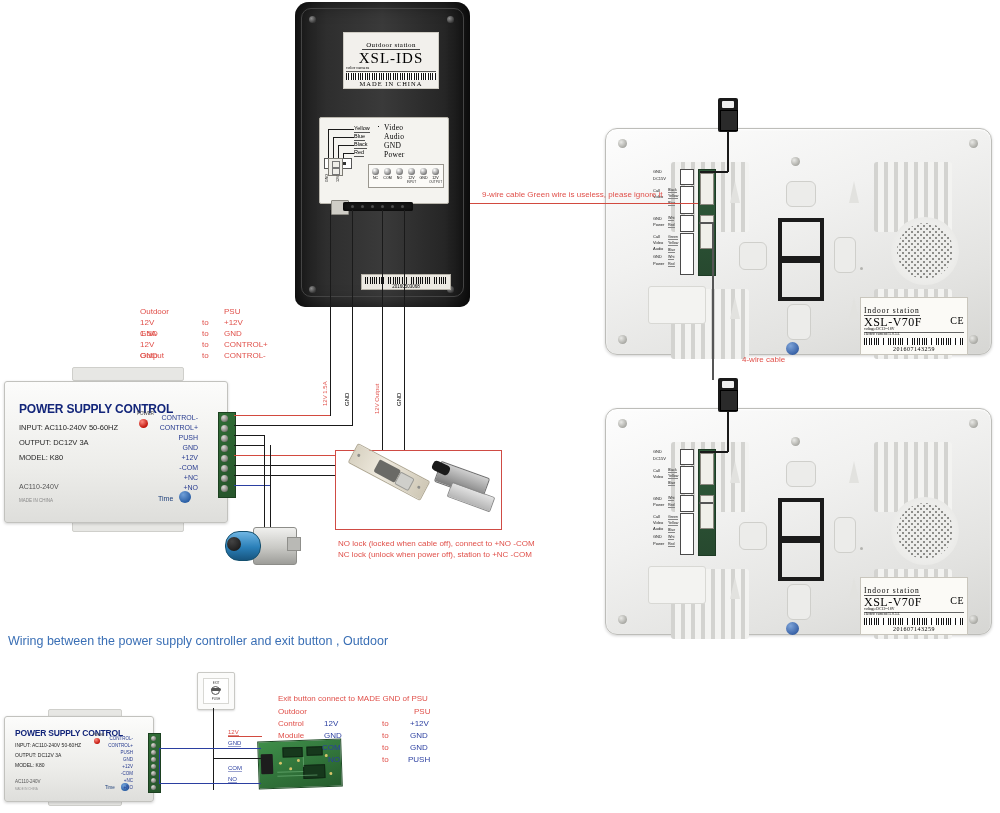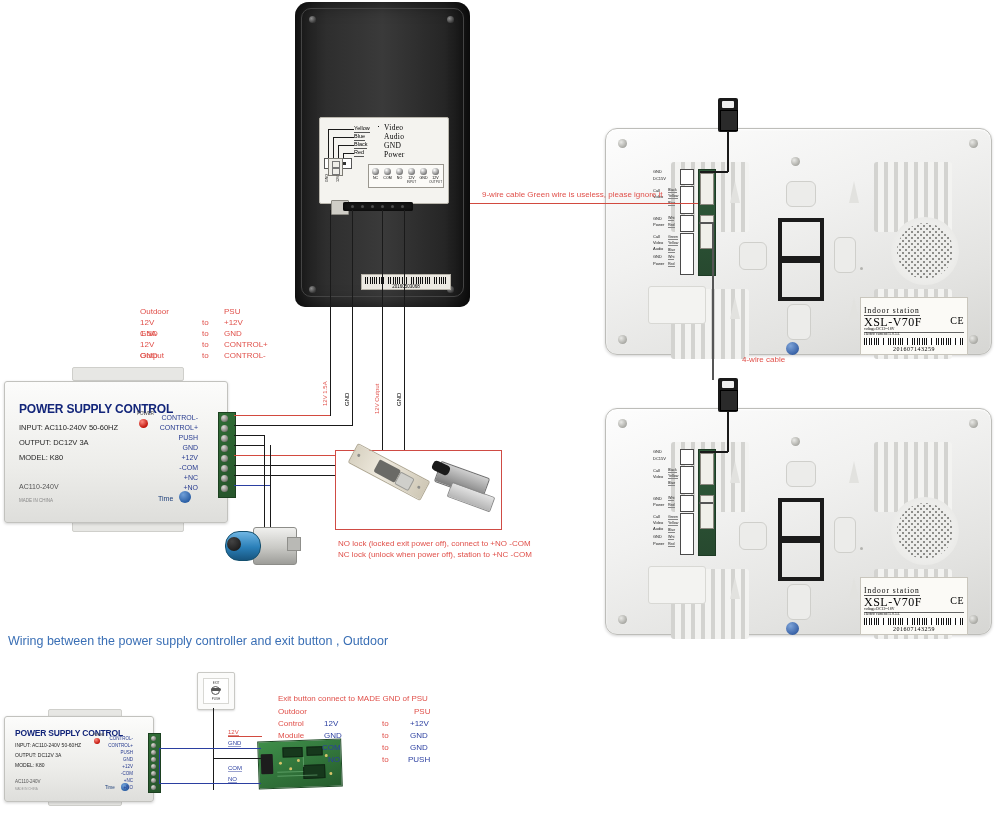--- a/index.html
+++ b/index.html
@@ -161,20 +161,27 @@
 </head>
 <body>
 
 <div class="abs" id="outdoor-station">
   <div id="outdoor-bezel"></div>
   <div class="abs od-screw" style="left:14px;top:14px;"></div>
   <div class="abs od-screw" style="left:152px;top:14px;"></div>
   <div class="abs od-screw" style="left:14px;top:284px;"></div>
   <div class="abs od-screw" style="left:152px;top:284px;"></div>
 
+  <div class="abs serif" id="od-label">
+    <span class="t1">Outdoor station</span>
+    <span class="t2">XSL-IDS</span>
+    <span class="t3">color camera</span>
+    <div class="bc"></div>
+    <span class="t4">MADE IN CHINA</span>
+  </div>
 
   <div class="abs" id="od-wirepanel">
     <div class="wp-row" style="top:8px;border-bottom:1px solid #555;">Yellow</div>
     <div class="wp-row" style="top:16px;border-bottom:1px solid #555;">Blue</div>
     <div class="wp-row" style="top:24px;border-bottom:1px solid #555;">Black</div>
     <div class="wp-row" style="top:32px;border-bottom:1px solid #555;">Red</div>
 
     <div class="wp-name serif" style="left:64px;top:5px;">Video</div>
     <div class="wp-name serif" style="left:64px;top:14px;">Audio</div>
     <div class="wp-name serif" style="left:64px;top:23px;">GND</div>
@@ -498,21 +505,21 @@
     <div class="abs" style="left:50px;top:4px;width:14px;height:12px;background:#cfcfcb;border:1px solid #9a9a96;border-radius:2px;"></div>
     <div class="abs" style="left:4px;top:8px;width:3px;height:3px;border-radius:50%;background:#8d8d89;"></div>
     <div class="abs" style="left:72px;top:8px;width:3px;height:3px;border-radius:50%;background:#8d8d89;"></div>
   </div>
   <div class="maglock" style="left:100px;top:18px;width:50px;height:20px;transform:rotate(20deg);"></div>
   <div class="maglock2" style="left:112px;top:38px;width:44px;height:14px;transform:rotate(20deg);"></div>
   <div class="abs" style="left:96px;top:12px;width:18px;height:10px;background:#1a1a1a;border-radius:4px;transform:rotate(25deg);"></div>
 </div>
 
 <div class="abs" style="left:338px;top:538px;font-size:8px;line-height:11px;">
-  <div class="red">NO lock (locked exit power off), connect to +NO -COM</div>
+  <div class="red">NO lock (locked when cable off), connect to +NO -COM</div>
   <div class="red">NC lock (unlock when power off), station to +NC -COM</div>
 </div>
 
 <div class="abs" id="elock">
   <div class="barrel"></div>
   <div class="cyl"></div>
   <div class="knob"></div>
   <div class="bolt"></div>
 </div>
 <div class="w" style="left:264px;top:435px;width:1.2px;height:92px;"></div>

